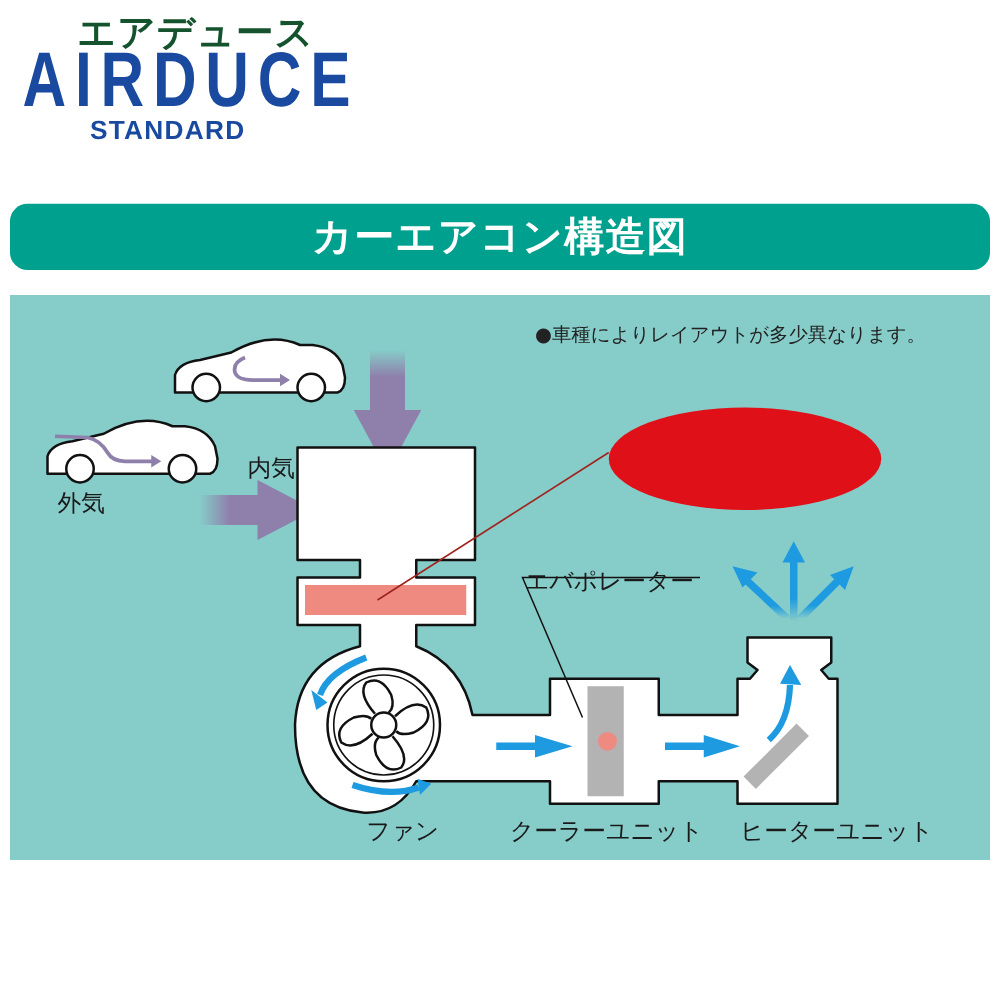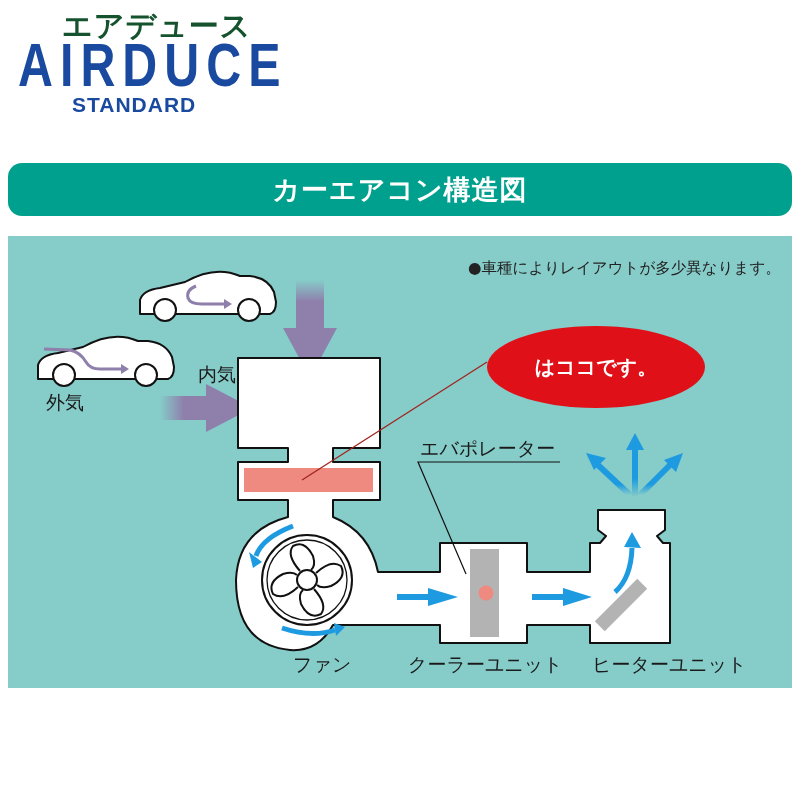--- a/index.html
+++ b/index.html
@@ -3,23 +3,23 @@
 <meta charset="utf-8">
 <style>
   html, body { margin:0; padding:0; }
   body { width:800px; height:800px; background:#ffffff; position:relative; overflow:hidden;
          font-family:"DejaVu Sans", sans-serif; }
   .logo-kana { position:absolute; left:62px; top:6px; font-size:30px; font-weight:bold; color:#14532d; letter-spacing:1px; }
   .logo-main { position:absolute; left:18px; top:34px; font-family:"Liberation Sans", sans-serif; font-size:62px; font-weight:bold; color:#1a4aa0; letter-spacing:9px; transform:scaleX(0.78); transform-origin:left top; line-height:62px; }
   .logo-sub { position:absolute; left:72px; top:93px; font-family:"Liberation Sans", sans-serif; font-size:21px; font-weight:bold; color:#1a4aa0; letter-spacing:1px;text-align:right; }
   .title-bar { position:absolute; left:8px; top:163px; width:784px; height:53px; background:#00a08e; border-radius:14px;
                display:flex; align-items:center; justify-content:center; }
-  .title-text { color:#ffffff; font-size:27px; font-weight:bold; letter-spacing:1px;font-family:Liberation Serif, serif; }
+  .title-text { color:#ffffff; font-size:32px; font-weight:bold; letter-spacing:1px;font-family:Liberation Serif, serif; }
   .panel { position:absolute; left:8px; top:236px; width:784px; height:452px; background:#86ccc9; }
-  .note { position:absolute; left:428px; top:258px; font-size:15.5px; color:#222; white-space:nowrap;margin-left:40px; }
+  .note { position:absolute; left:428px; top:258px; font-size:15.5px; color:#222; white-space:nowrap; }
   svg.diagram { position:absolute; left:0; top:0; }
   .lbl { position:absolute; font-size:19px; color:#1a1a1a; white-space:nowrap; }
   .callout { position:absolute; left:487px; top:326px; width:218px; height:82px; border-radius:50%; background:#e01018;
              display:flex; flex-direction:column; align-items:center; justify-content:center; color:#fff; font-weight:bold; font-size:20px; line-height:25px; }
 </style>
 </head>
 <body>
 
 <div>
   <div class="logo-kana">エアデュース</div>
@@ -126,21 +126,20 @@
     <path d="M630,495 L598,465" stroke="url(#gUpFade)" stroke-width="6"></path>
     <path d="M586,453 L606,458 L594,470 Z" fill="#1e9be0"></path>
     <rect x="632" y="445" width="6" height="52" fill="url(#gUpFade)"></rect>
     <path d="M626,450 L635,433 L644,450 Z" fill="#1e9be0"></path>
     <path d="M640,495 L670,465" stroke="url(#gUpFade)" stroke-width="6"></path>
     <path d="M683,453 L676,472 L664,460 Z" fill="#1e9be0"></path>
   </g>
 </svg>
 
 <div class="callout">
-  <span>はココです。</span>
 </div>
 
 <div class="lbl" style="left:198px; top:322px;margin-top:40px;">内気</div>
 <div class="lbl" style="left:46px; top:390px;">外気</div>
-<div class="lbl" style="left:420px; top:436px;">エバポレーター</div>
+<div class="lbl" style="left:420px; top:452px;">エバポレーター</div>
 <div class="lbl" style="left:293px; top:652px;">ファン</div>
 <div class="lbl" style="left:408px; top:652px;font-family:Liberation Serif, serif;">クーラーユニット</div>
 <div class="lbl" style="left:592px; top:652px;">ヒーターユニット</div>
 
 </body></html>

